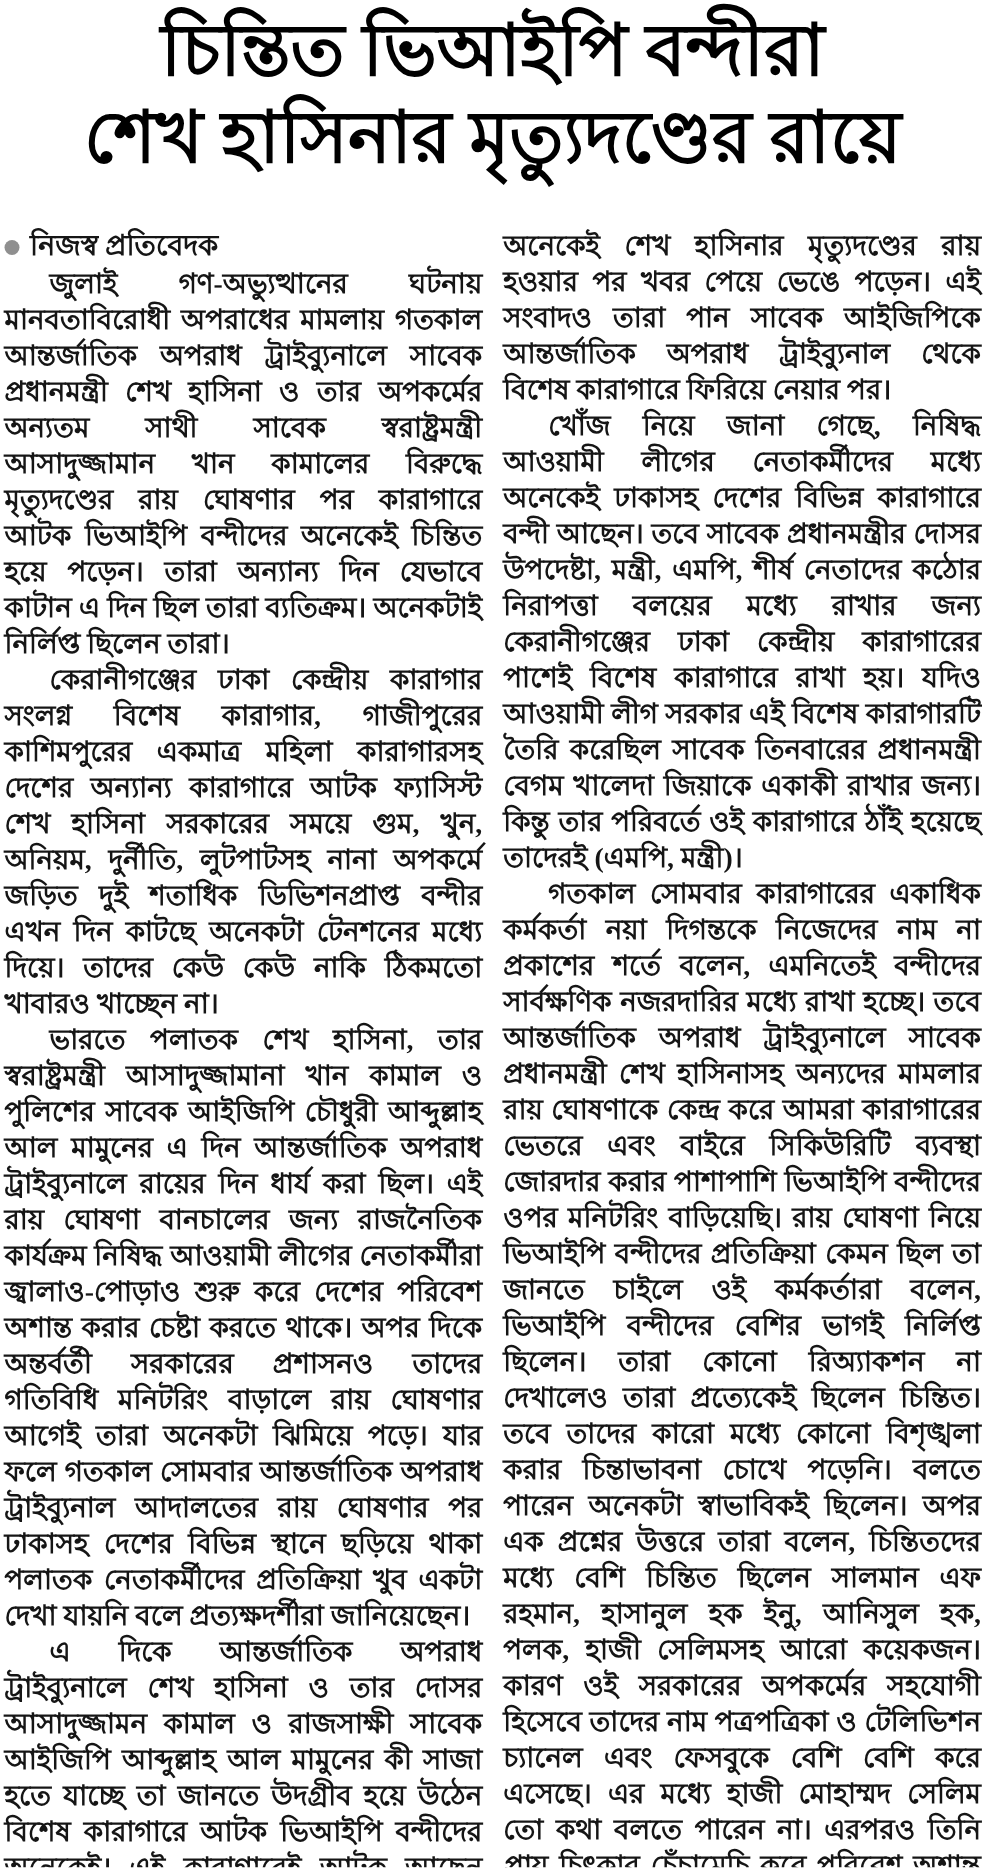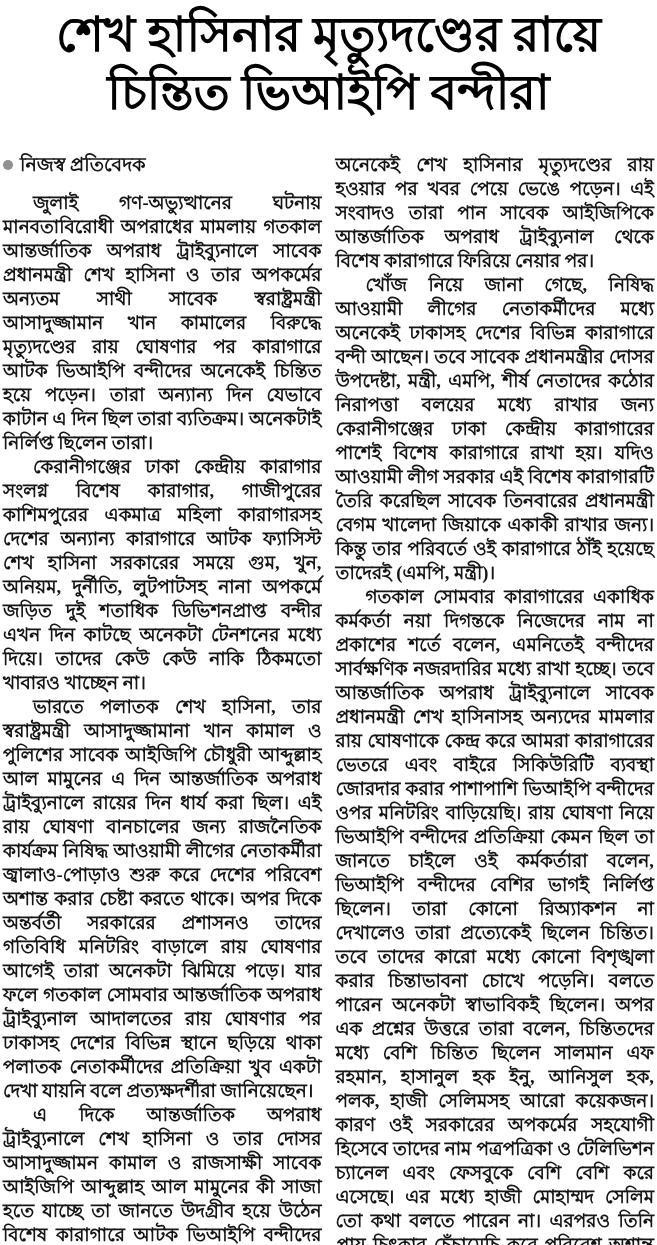--- a/index.html
+++ b/index.html
@@ -42,21 +42,21 @@
     line-height: 24px;
     text-align: justify;
   }
   .byline {
     display: flex;
     align-items: center;
     gap: 7px;
     font-weight: bold;
     font-size: 19px;
     line-height: 24px;
-    margin-bottom: 14px;
+    margin-bottom: 1px;
   }
   .bullet {
     width: 10px;
     height: 10px;
     border-radius: 50%;
     background: #8f8f8f;
     flex: 0 0 auto;
   }
   .col p.para {
     margin: 0;
@@ -66,22 +66,22 @@
   .col-right p.para:first-child {
     text-indent: 0;
   }
 </style>
 </head>
 <body>
 
 <div class="page">
 
   <h1 class="headline">
+    <span class="hl-line">চিন্তিত ভিআইপি বন্দীরা</span>
     <span class="hl-line">শেখ হাসিনার মৃত্যুদণ্ডের রায়ে</span>
-    <span class="hl-line">চিন্তিত ভিআইপি বন্দীরা</span>
   </h1>
 
   <div class="columns">
 
     <div class="col col-left">
       <div class="byline">
         <span class="bullet"></span>
         <span>নিজস্ব প্রতিবেদক</span>
       </div>
       <div>

